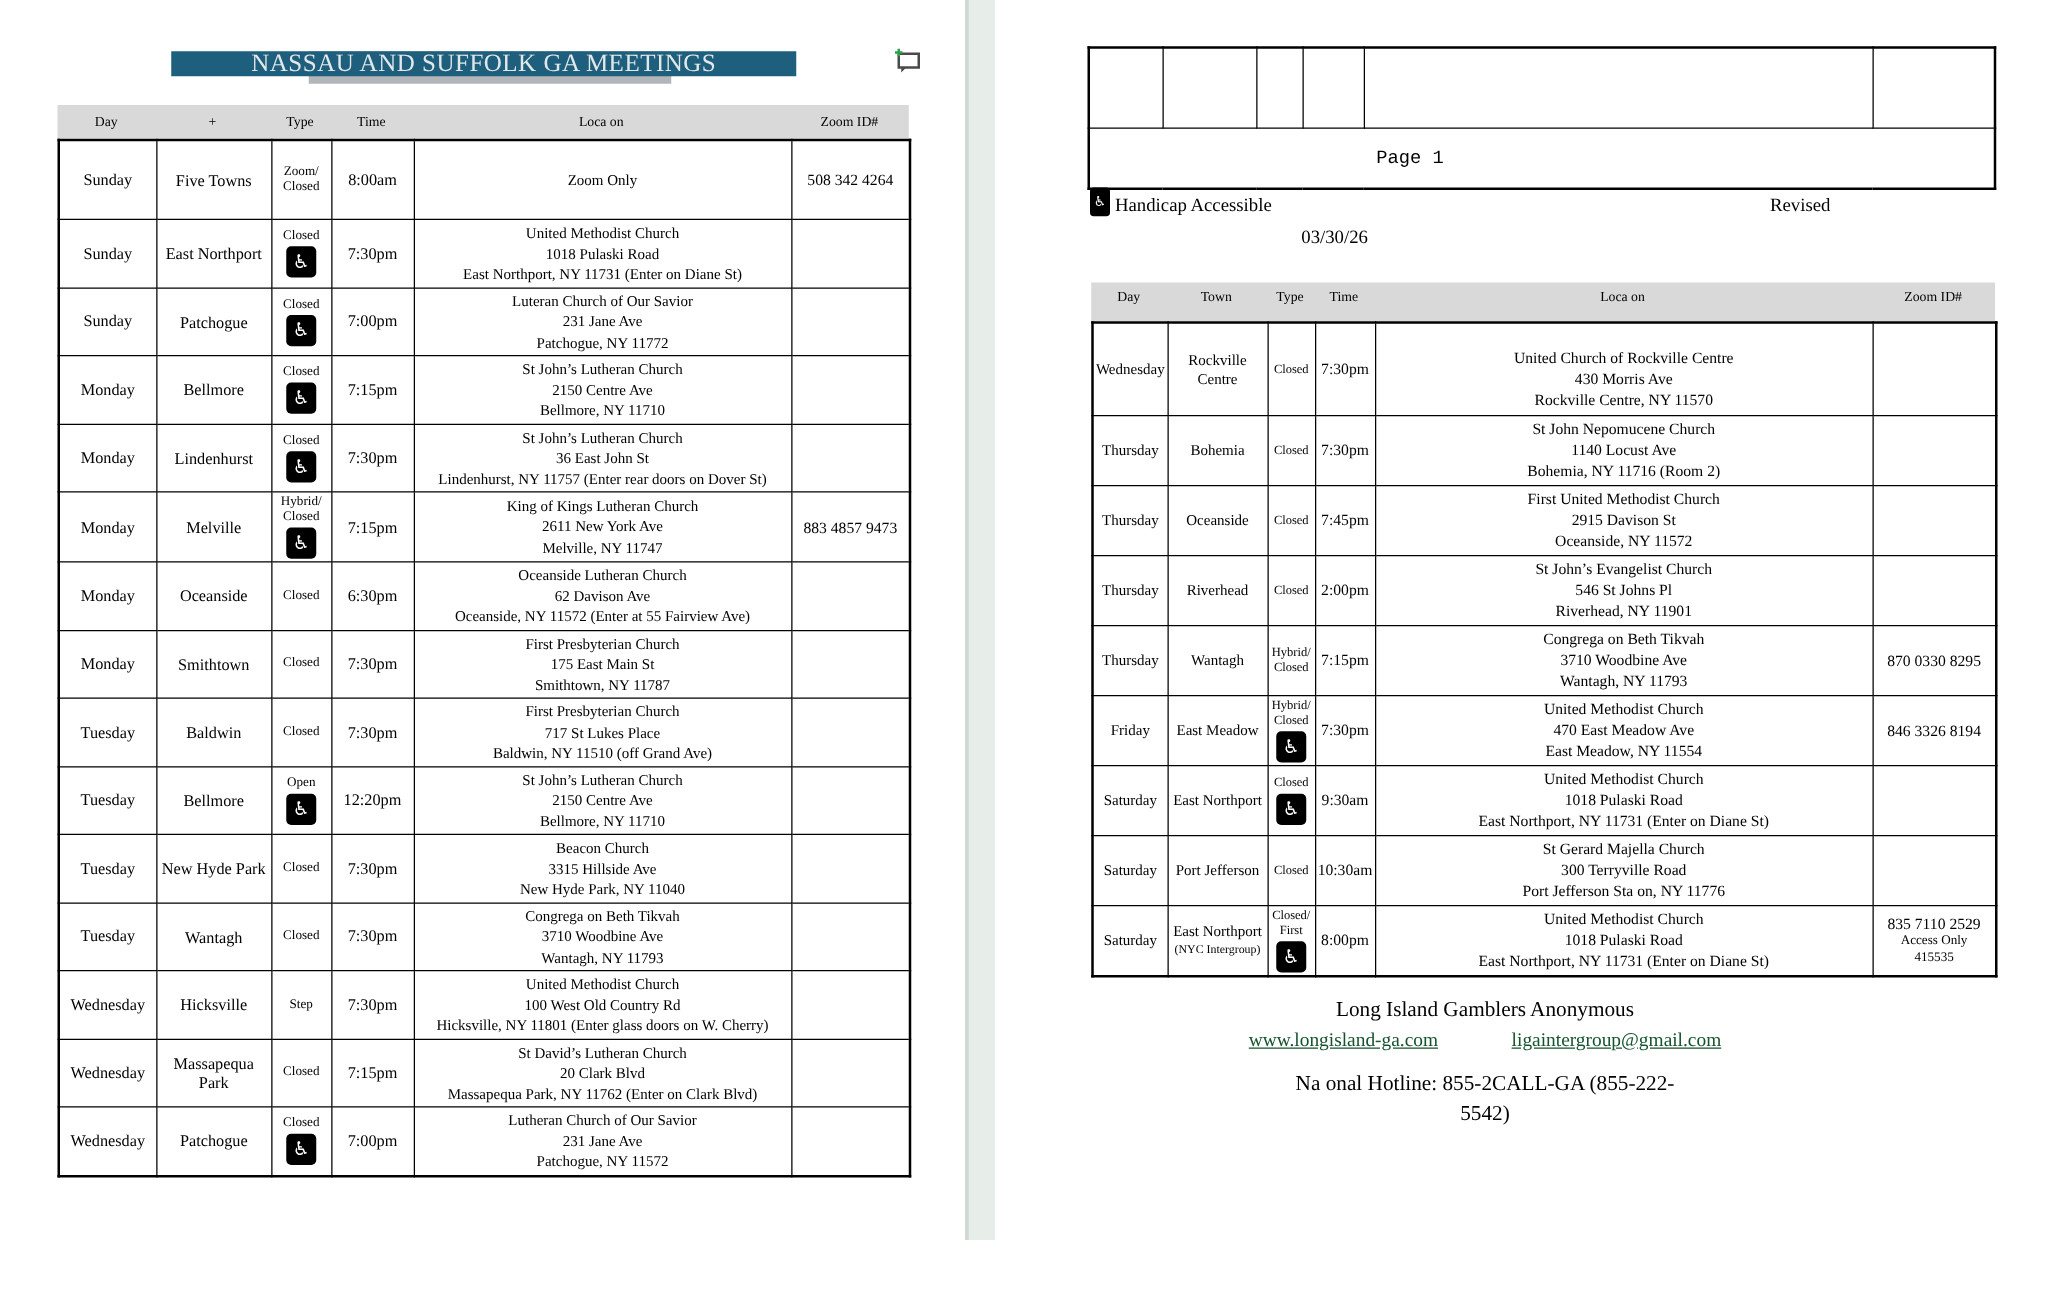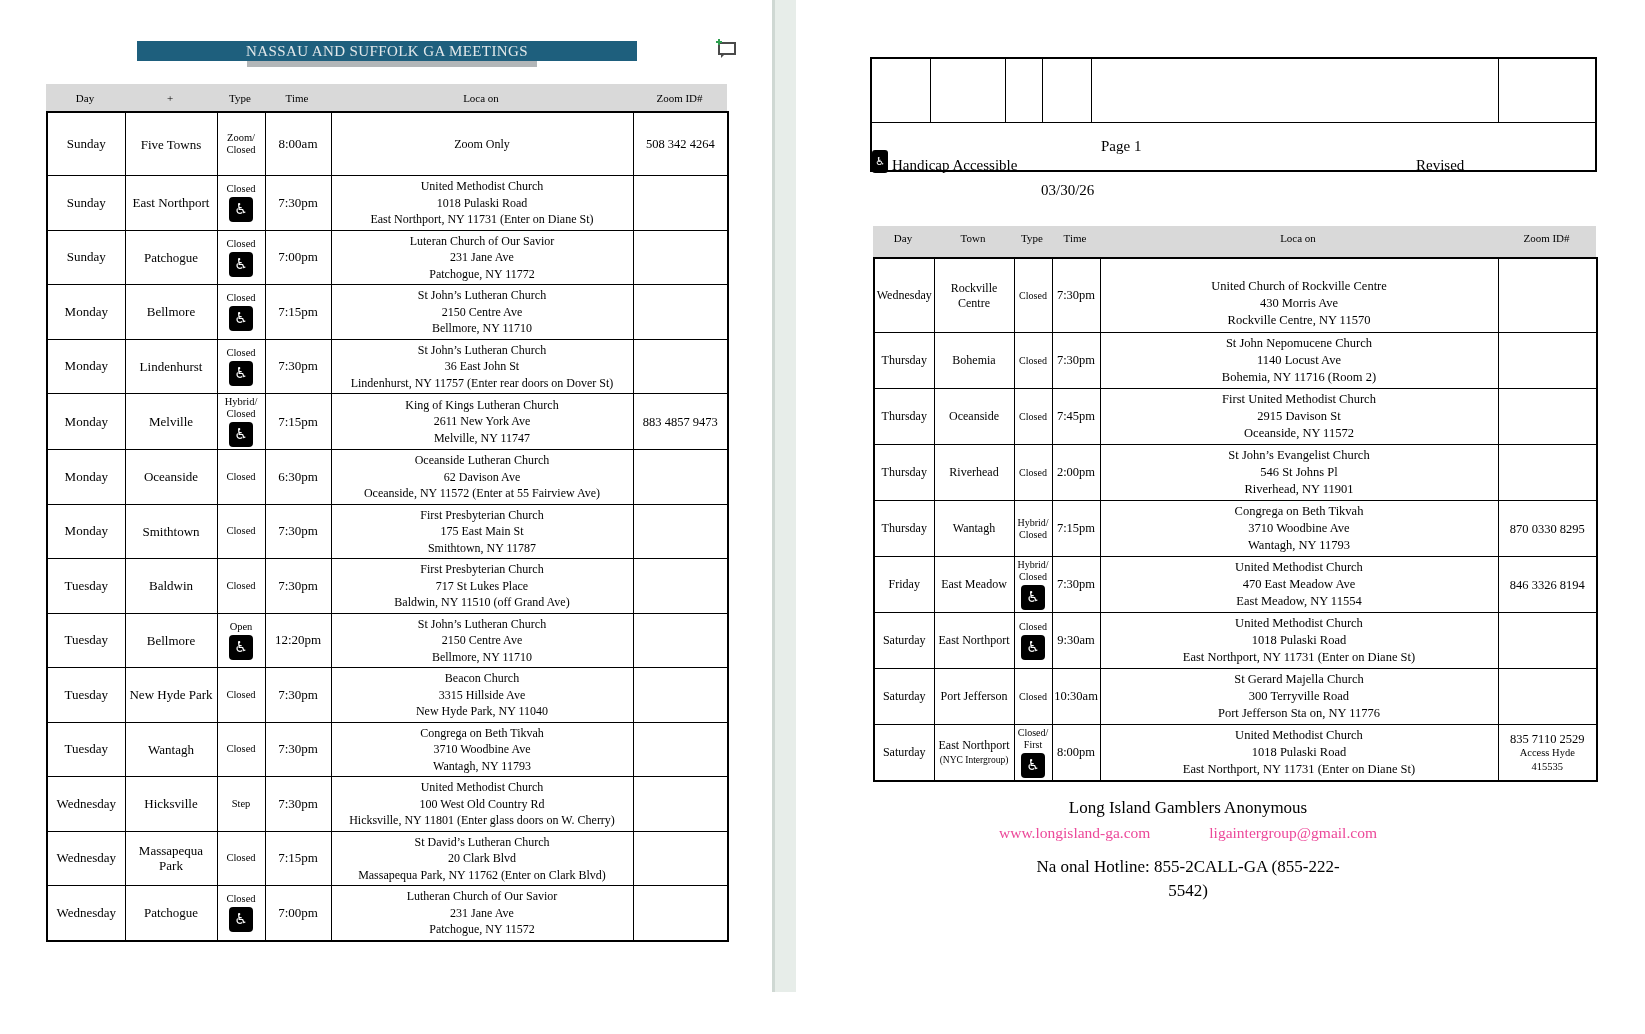--- a/index.html
+++ b/index.html
@@ -8,21 +8,21 @@
     font-family:"Liberation Serif",serif;color:#000;overflow:hidden;
   }
   
   .page-sep{position:absolute;left:772px;top:0;width:21px;height:992px;
     background:#e7ede9;border-left:3px solid #cfd8d3;}
   
   .title-wrap{position:absolute;left:137px;top:41px;width:500px;height:26px;}
   .title-hl{position:absolute;left:110px;top:0;width:290px;height:26px;background:#b2b6b8;}
   .title-bar{position:absolute;left:0;top:0;width:500px;height:20px;background:#1e5f7d;}
   .title-text{position:absolute;left:0;top:0;width:500px;height:20px;line-height:20px;
-    text-align:center;font-size:15px;letter-spacing:.4px;color:#e2e8ea;}
+    text-align:center;font-size:20px;letter-spacing:.4px;color:#e2e8ea;}
   .comment-icon{position:absolute;left:712px;top:37px;}
   .col-strip{position:absolute;background:#d9d9d9;display:flex;align-items:center;font-size:11px;}
   .col-strip span{display:inline-block;text-align:center;}
   #left-strip{left:46px;top:84px;width:681px;height:27px;}
   #right-strip{left:873px;top:226px;width:723px;height:31px;align-items:flex-start;padding-top:0;}
   #right-strip span{padding-top:6px;}
   table.mtable{border-collapse:collapse;table-layout:fixed;position:absolute;background:#fff;}
   table.mtable{border:2px solid #000;}
   table.mtable td{border:1px solid #000;vertical-align:middle;text-align:center;
     padding:2px 1px;overflow:hidden;}
@@ -42,34 +42,34 @@
   .zoom-small{font-size:10.5px;}
   #left-table tr:first-child td{height:58px;}
   #right-table tr:first-child td{height:68px;}
   #right-table tr:first-child td.loc{vertical-align:bottom;padding-bottom:3px;}
   #right-table tr:first-child td.type,
   #right-table tr:first-child td.time{vertical-align:middle;}
   .hc{width:24px;height:25px;background:#000;border-radius:4px;color:#fff;
     font-size:15px;line-height:25px;margin:2px auto 0;text-align:center;
     font-family:"DejaVu Sans",sans-serif;}
   
-  #top-table{left:870px;top:57px;width:725px;}
+  #top-table{left:870px;top:37px;width:725px;font-family:Liberation Mono, monospace;}
   #top-table td{height:59px;}
   #top-table td.pgrow{height:43px;text-align:left;font-size:15px;}
   .page1-label{display:inline-block;margin-left:228px;}
   .legend-icon{position:absolute;left:872px;top:150px;width:16px;height:23px;background:#000;
     border-radius:3px;color:#fff;font-size:11px;line-height:23px;text-align:center;
     font-family:"DejaVu Sans",sans-serif;}
   .legend-hc{position:absolute;left:892px;top:157px;font-size:15px;}
   .legend-revised{position:absolute;left:1388px;top:157px;font-size:15px;margin-left:28px;}
   .legend-date{position:absolute;left:1041px;top:182px;font-size:15px;}
   .footer{position:absolute;left:793px;top:0;width:790px;height:0;}
   .f-org{position:absolute;left:0;top:798px;width:790px;text-align:center;font-size:17px;}
   .f-links{position:absolute;left:0;top:824px;width:790px;text-align:center;font-size:15.5px;}
-  .f-links a{color:#ec4899;cursor:pointer;}
+  .f-links a{color:#14532d;text-decoration:underline;cursor:pointer;}
   .f-link1{margin-right:55px;}
   .f-hot1{position:absolute;left:0;top:857px;width:790px;text-align:center;font-size:17px;}
   .f-hot2{position:absolute;left:0;top:881px;width:790px;text-align:center;font-size:17px;}
 </style>
 </head>
 <body>
 
 <div class="page-sep"></div>
 
 <div class="title-wrap">
@@ -557,21 +557,21 @@
           <div class="hc">♿</div>
         </td>
         <td class="time">8:00pm</td>
         <td class="loc">
           <div>United Methodist Church</div>
           <div>1018 Pulaski Road</div>
           <div>East Northport, NY 11731 (Enter on Diane St)</div>
         </td>
         <td class="zoomid">
           <div>835 7110 2529</div>
-          <div class="zoom-small">Access Hyde</div>
+          <div class="zoom-small">Access Only</div>
           <div class="zoom-small">415535</div>
         </td>
       </tr>
     </tbody>
 </table>
 
 <div class="footer">
   <div class="f-org">Long Island Gamblers Anonymous</div>
   <div class="f-links">
     <a class="f-link1">www.longisland-ga.com</a>

